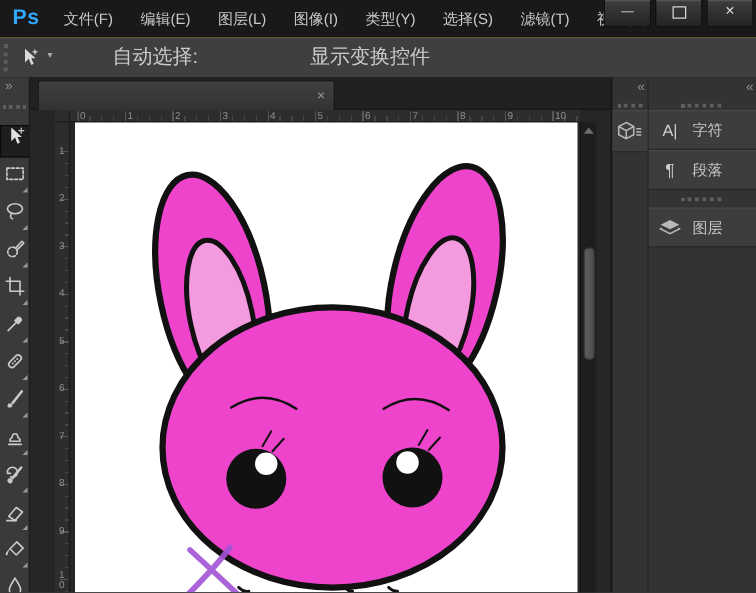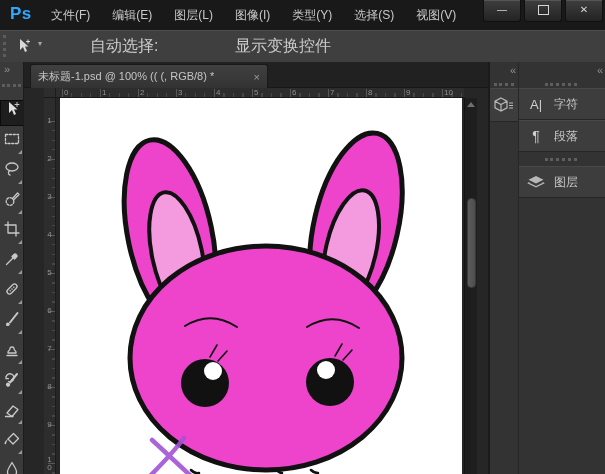--- a/index.html
+++ b/index.html
@@ -95,20 +95,21 @@
 
   <div class="abs titlebar">
     <div class="abs pslogo">Ps</div>
     <div class="abs menus">
       <span class="menuitem">文件(F)</span>
       <span class="menuitem">编辑(E)</span>
       <span class="menuitem">图层(L)</span>
       <span class="menuitem">图像(I)</span>
       <span class="menuitem">类型(Y)</span>
       <span class="menuitem">选择(S)</span>
+      <span class="menuitem">滤镜(T)</span>
       <span class="menuitem">视图(V)</span>
     </div>
     <div class="abs winbtns">
       <div class="winbtn"><span>—</span></div>
       <div class="winbtn"><span class="boxglyph"></span></div>
       <div class="winbtn"><span>✕</span></div>
     </div>
   </div>
 
   <div class="abs optionsbar">
@@ -122,21 +123,21 @@
     <div class="abs cb" style="left:70px;top:40px"></div>
     <span class="abs oplabel" style="left:90px;top:0">自动选择:</span>
     <div class="abs dd">
       <span class="ddval">组</span>
       <span class="stepper">
         <span>▲</span>
           <span>▼</span>
       </span>
     </div>
     <div class="abs cb" style="left:224px;top:40px"></div>
-    <span class="abs oplabel" style="left:235px;top:0">显示变换控件</span>
+    <span class="abs oplabel" style="left:248px;top:0">显示变换控件</span>
     <div class="sep" style="left:338px"></div>
 
     <div class="abtn" style="left:347px">
       <svg width="15" height="14" viewBox="0 0 15 14">
           <path d="M2,2 H13"></path>
           <rect x="3.5" y="4" width="3" height="8"></rect>
           <rect x="8.5" y="4" width="3" height="5"></rect>
         </svg>
     </div>
     <div class="abtn" style="left:373px">
@@ -279,21 +280,20 @@
             <path d="M9,2.5 C11.5,6.8 13.5,9.3 13.5,11.8 C13.5,14.6 11.5,16.3 9,16.3 C6.5,16.3 4.5,14.6 4.5,11.8 C4.5,9.3 6.5,6.8 9,2.5 Z"></path>
           </svg>
       </div>
 
     </div>
   </div>
 
   <div class="abs docarea">
     <div class="abs tabbar">
       <div class="abs tab">
-        <span class="tabtitle">未标题-1.psd @ 100% ((  (, RGB/8) *</span>
         <span class="tabclose">×</span>
       </div>
     </div>
 
     <div class="abs rcorner"></div>
     <div class="abs hruler">
       <span style="left:8px">0</span>
       <span style="left:46px">1</span>
       <span style="left:84px">2</span>
       <span style="left:122px">3</span>

